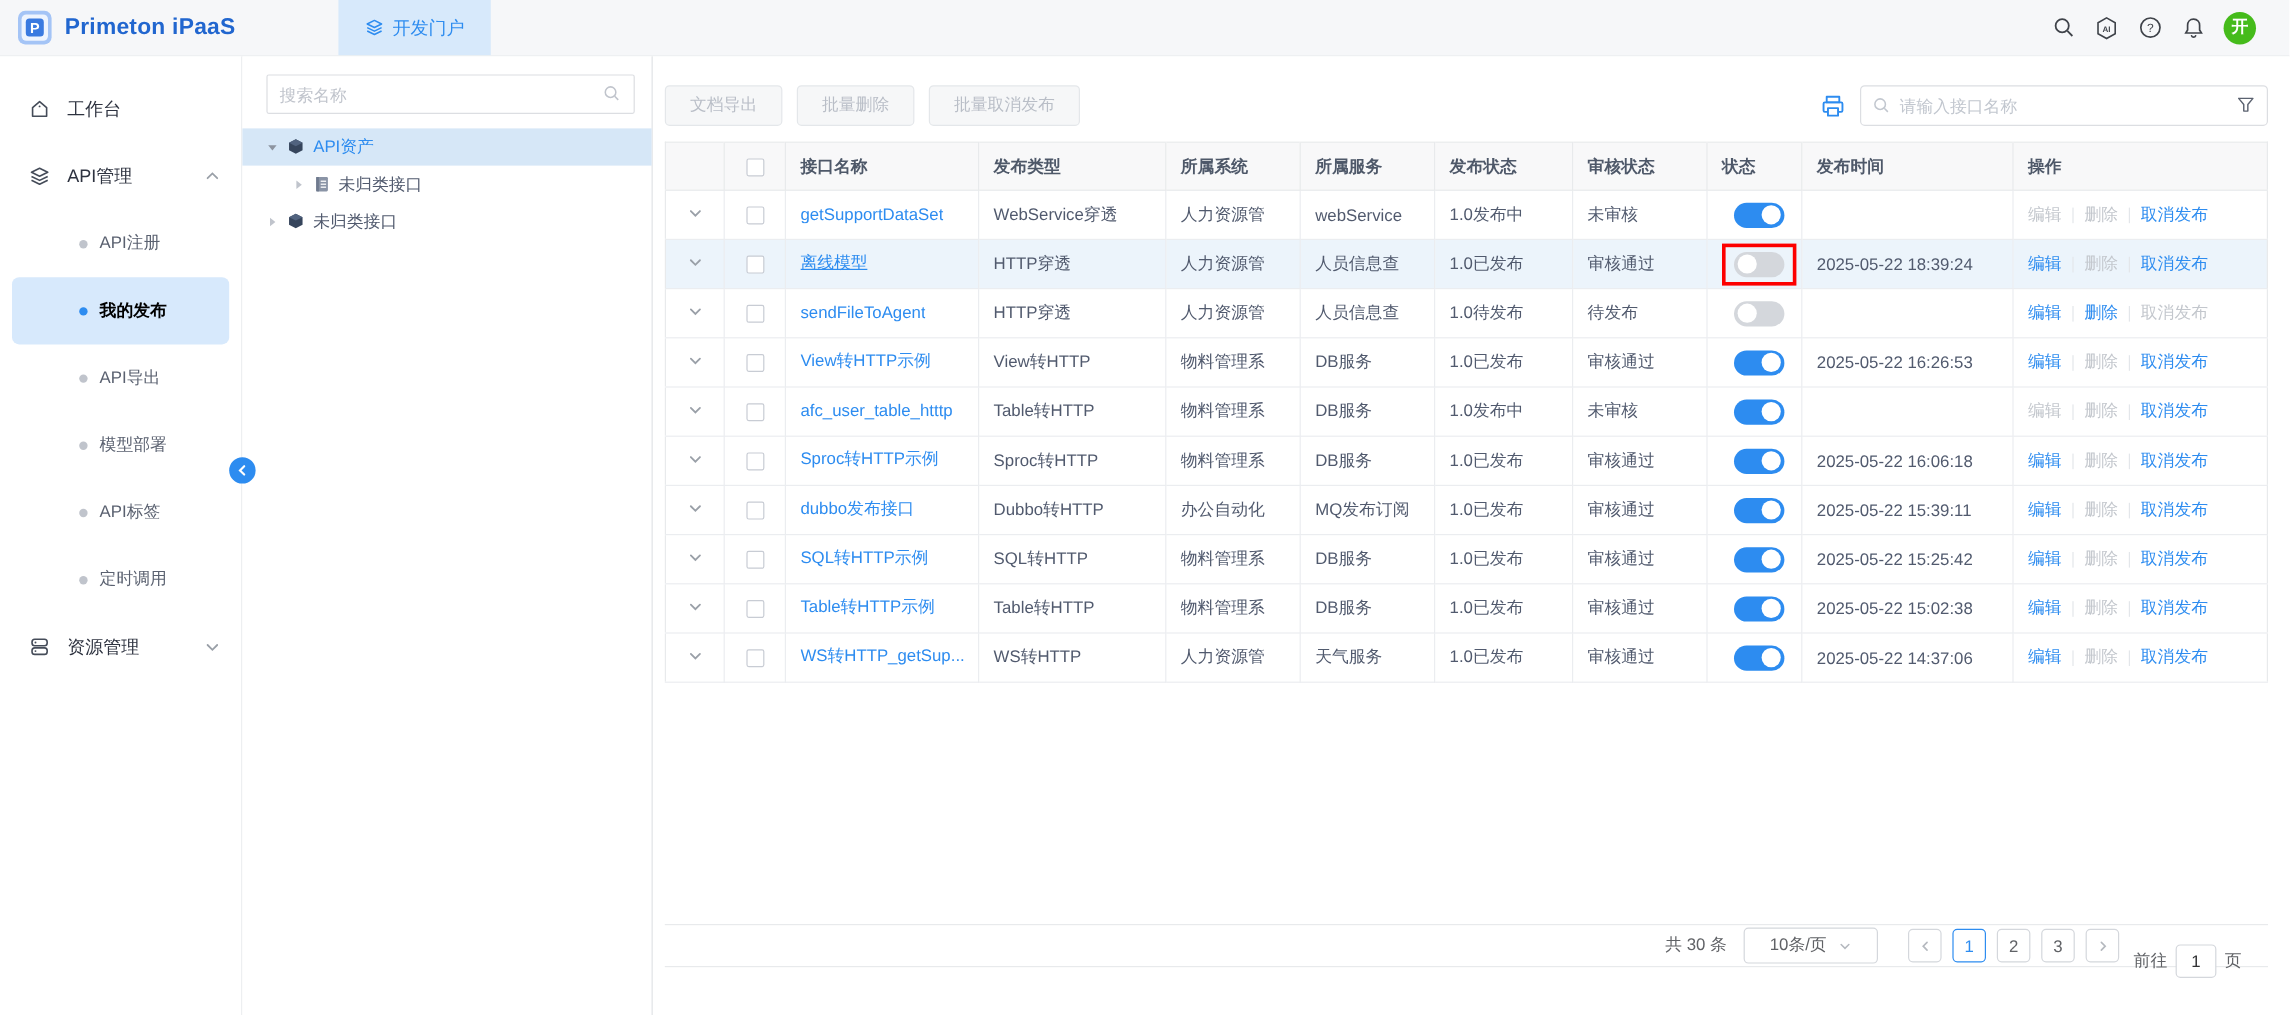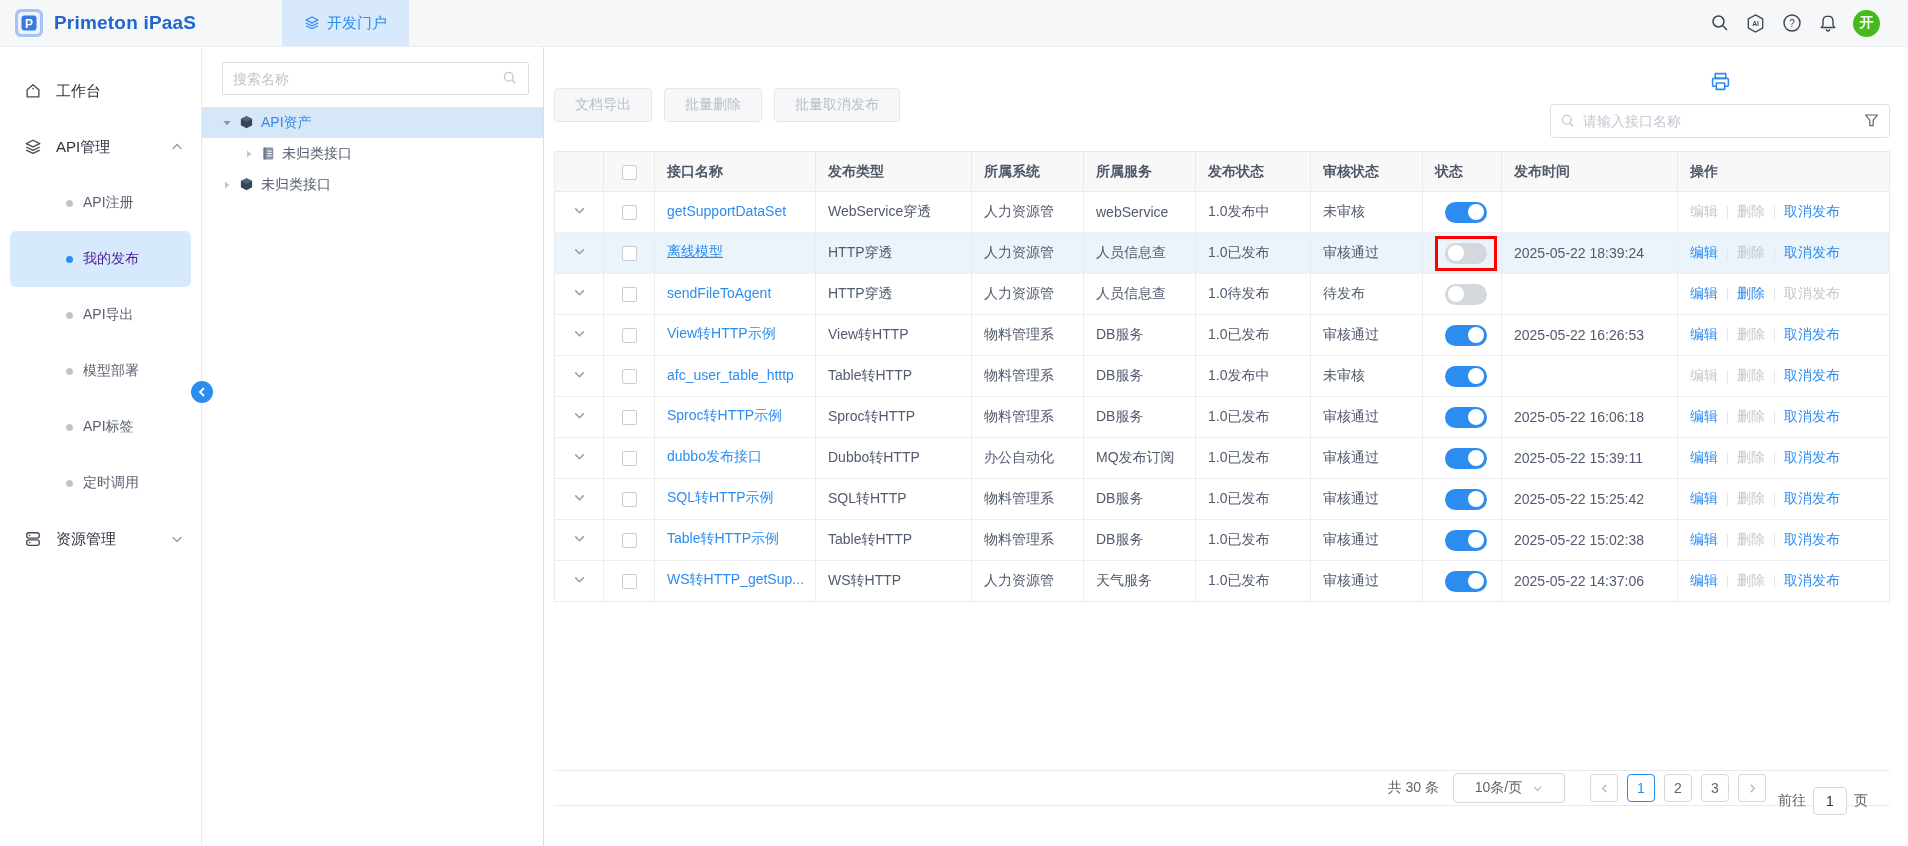--- a/index.html
+++ b/index.html
@@ -20,21 +20,21 @@
   
   .app { display:flex; height:799px; position:relative; }
 
   
   .sidebar { width:202px; border-right:1px solid #e9ebee; padding-top:16px; background:#fff; flex:0 0 auto; }
   .nav-row { height:56px; display:flex; align-items:center; gap:14px; padding:0 18px 0 24px; font-size:15px; color:#2e3340; cursor:pointer; }
   .nav-row .nicon { color:#454c59; display:flex; }
   .nav-row .chev { margin-left:auto; color:#9aa0a8; display:flex; }
   .sub-item { height:56px; display:flex; align-items:center; gap:10px; padding-left:56px; font-size:14px; color:#5a6170; cursor:pointer; margin:0 10px; border-radius:6px; }
   .sub-item .dot { width:7px; height:7px; border-radius:50%; background:#c0c4cc; flex:0 0 auto; }
-  .sub-item.active { background:#d7e9fc; color:#4c1d95; }
+  .sub-item.active { background:#d7e9fc; color:#000000;font-weight:bold; }
   .sub-item.active .dot { background:#2d8cf0; }
 
   
   .collapse-handle { position:absolute; left:191px; top:334px; width:22px; height:22px; border-radius:50%; background:#2d8cf0; color:#fff; display:flex; align-items:center; justify-content:center; z-index:5; cursor:pointer; }
 
   
   .tree-panel { width:342px; border-right:1px solid #dcdfe3; background:#fff; padding-top:15px; flex:0 0 auto; }
   .tree-search { position:relative; margin:0 15px 0 20px; }
   .tree-search input { width:307px; height:33px; border:1px solid #dcdee2; border-radius:2px; padding:0 30px 0 10px; font-size:14px; color:#515a6e; outline:none; background:#fff; }
   .tree-search input::placeholder { color:#c0c4cc; }
@@ -43,21 +43,21 @@
   .tree-row { height:31px; display:flex; align-items:center; gap:7px; cursor:pointer; color:#515a6e; }
   .tree-row.root { padding-left:20px; }
   .tree-row.child { padding-left:42px; }
   .tree-row.selected { background:#d6e7f7; color:#2d8cf0; }
   .caret { display:flex; width:10px; }
 
   
   .main { flex:1; position:relative; padding:0 18px 0 10px; background:#fff; }
   .toolbar { margin-top:24px; display:flex; align-items:center; }
   .tbtn { height:34px; padding:0 20px; margin-right:12px; background:#f6f7f8; border:1px solid #e4e7ea; border-radius:4px; font-size:14px; color:#b9bec7; cursor:not-allowed; font-family:inherit; }
-  .toolbar-right { margin-left:auto; display:flex; align-items:center; gap:12px;flex-direction:column; }
+  .toolbar-right { margin-left:auto; display:flex; align-items:center; gap:12px; }
   .print-ic { display:flex; cursor:pointer; }
   .if-search { position:relative; }
   .if-search input { width:340px; height:34px; border:1px solid #dcdee2; border-radius:4px; padding:0 34px 0 32px; font-size:14px; outline:none; color:#515a6e; }
   .if-search input::placeholder { color:#c2c7cf; }
   .if-search .mag { position:absolute; left:10px; top:9px; color:#c2c7cf; }
   .if-search .funnel { position:absolute; right:10px; top:8px; color:#5b6270; cursor:pointer; }
 
   
   table { border-collapse:collapse; margin-top:13px; width:1335px; table-layout:fixed; border:1px solid #e8eaec; }
   thead th { height:40px; background:#f8f8f9; font-size:14px; font-weight:bold; color:#4e5869; text-align:left; padding-left:12px; border-right:1px solid #e8eaec; border-bottom:1px solid #e8eaec; }

